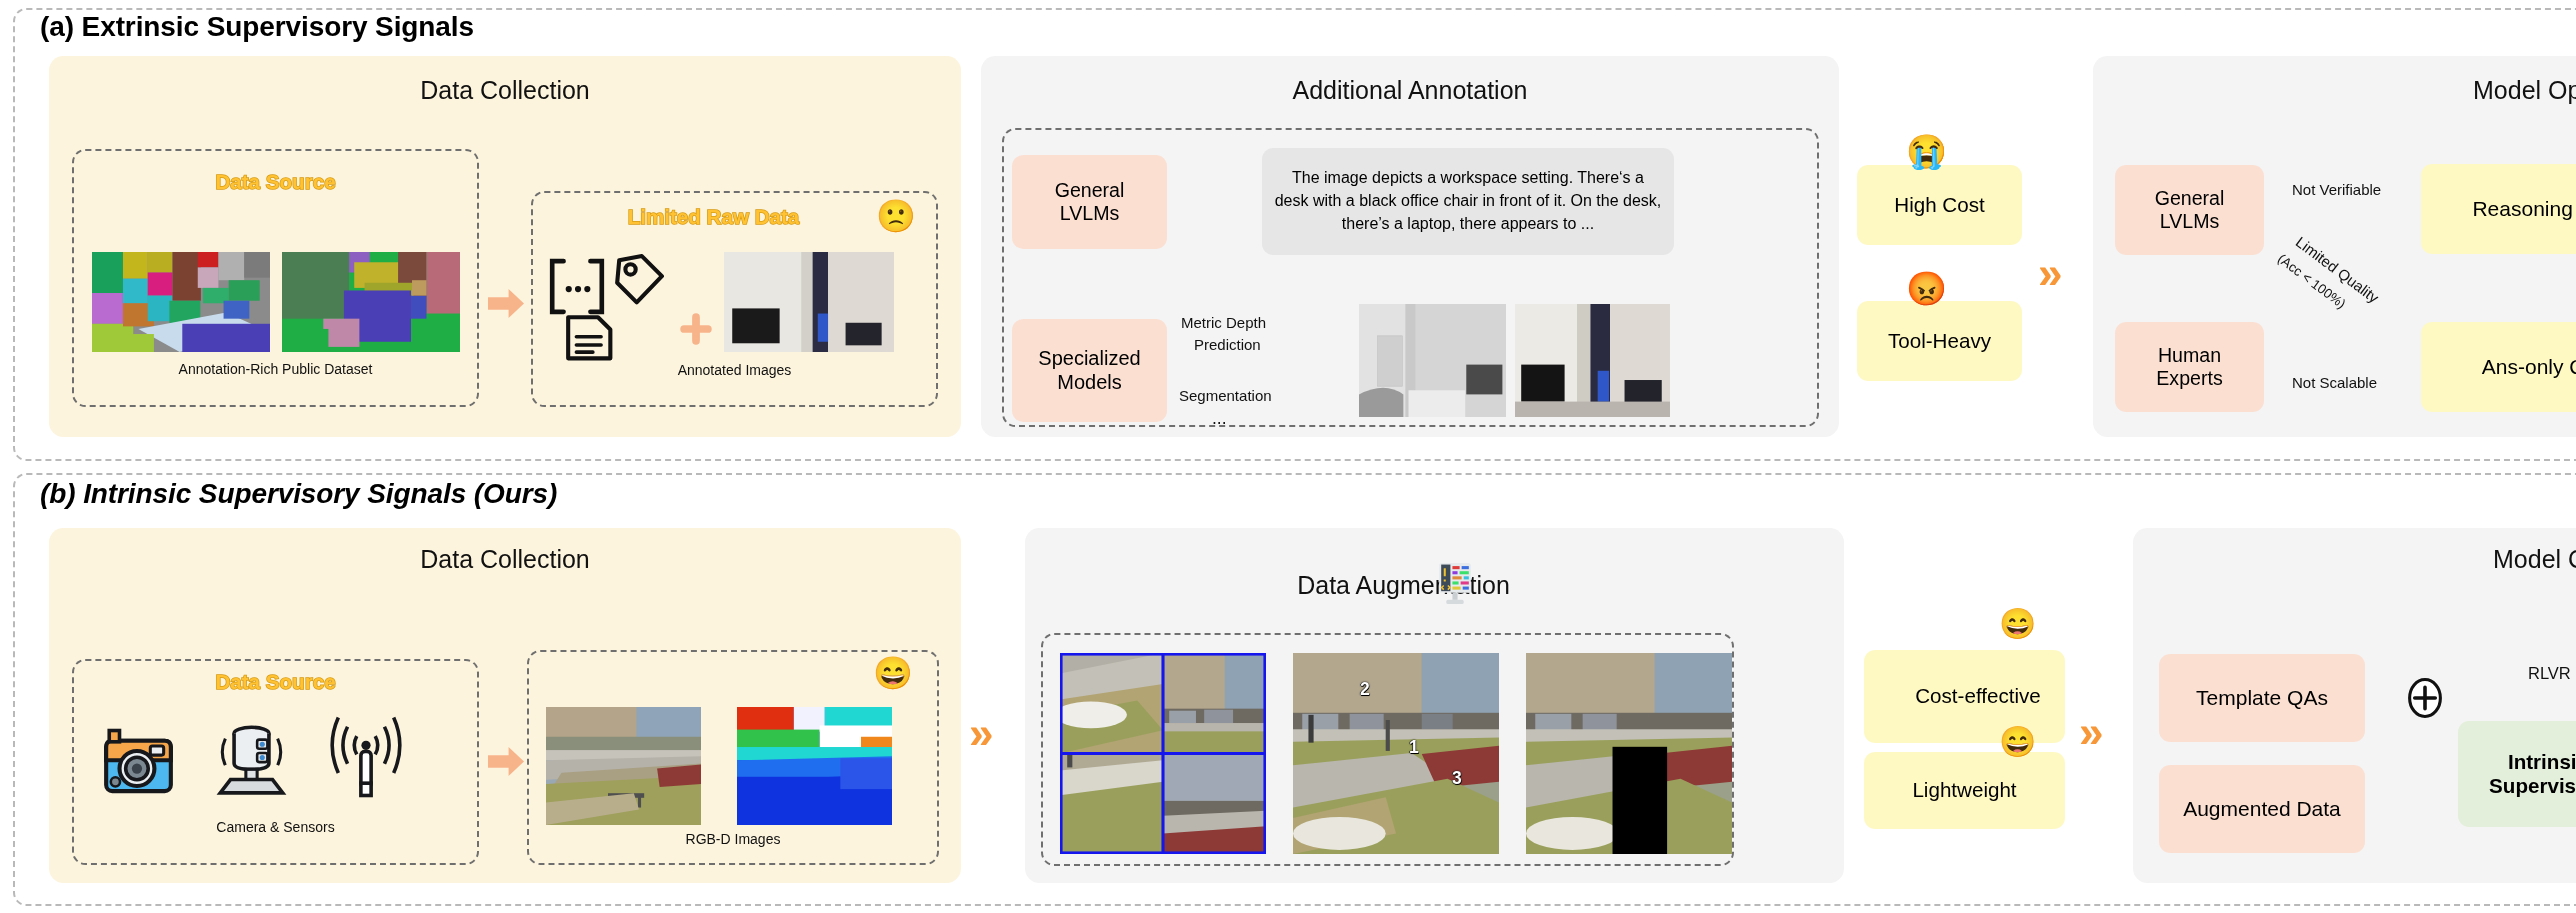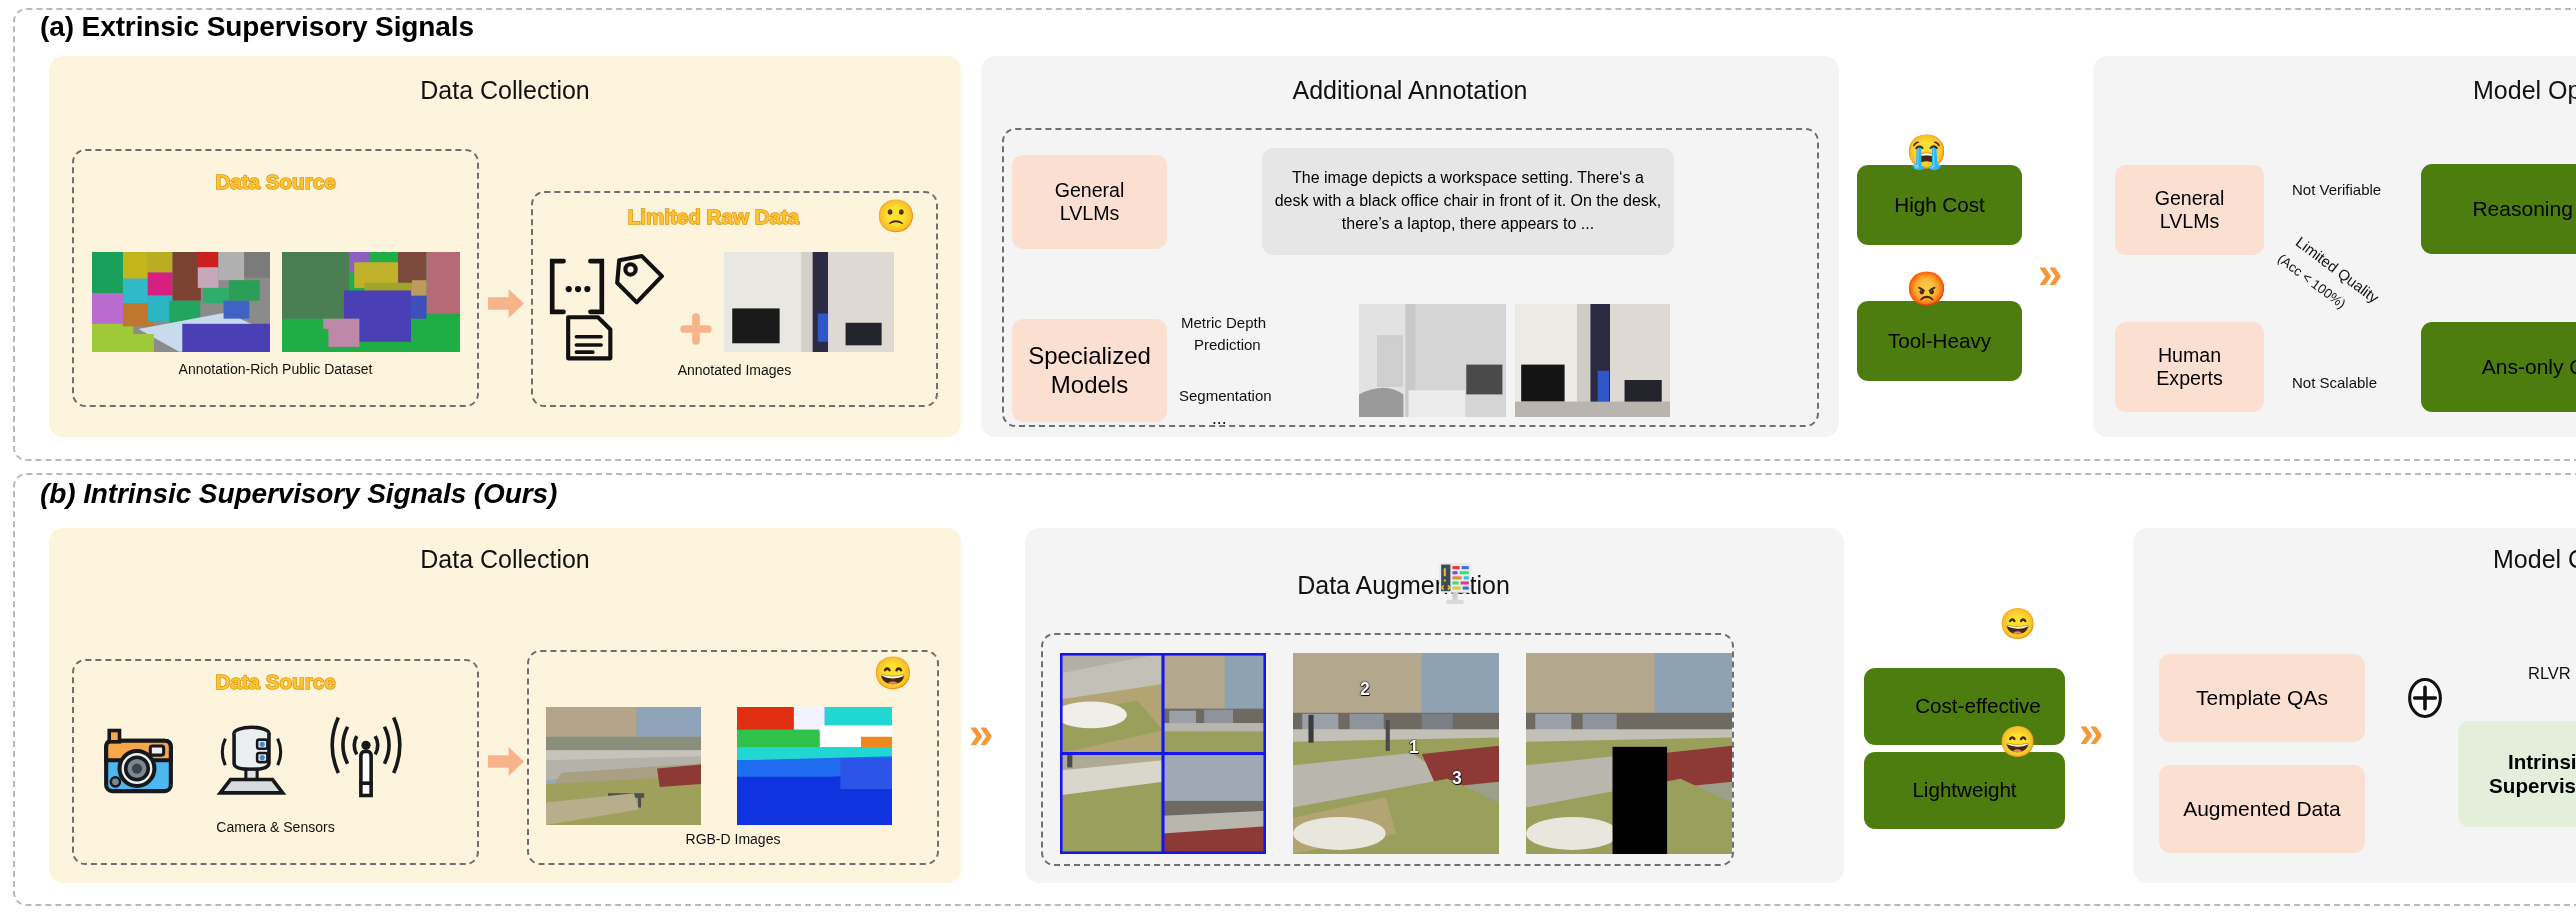--- a/index.html
+++ b/index.html
@@ -80,21 +80,21 @@
     position: absolute;
     border-radius: 11.3px;
     display: flex;
     align-items: center;
     justify-content: center;
     text-align: center;
     line-height: 1.18;
     color: #000;
   }
   .box.peach { background: #fbe0d2; }
-  .box.blue  { background: #4d7c0f; }
+  .box.blue  { background: #fef9c3; }
   .box.green { background: #e3efda; font-weight: bold; }
   .box.text  { background: #e6e6e6; justify-content: flex-start; text-align: center; }
 
   
   .edge-label {
     position: absolute;
     font-size: 15px;
     color: #111;
     white-space: nowrap;
   }
@@ -283,21 +283,21 @@
 
 <div class="stage grey" style="left:981px; top:56px; width:858px; height:381px;"></div>
 <div class="stage-title" style="left:981px; top:76px; width:858px;">Additional Annotation</div>
 <div class="dashbox" style="left:1002px; top:128px; width:817px; height:299px;"></div>
 
 <div class="box peach" style="left:1012px; top:155px; width:155px; height:94px; font-size:19.6px; white-space:pre-line;">General
 LVLMs</div>
 
 <div class="box text" style="left:1262px; top:148px; width:412px; height:107px; font-size:16px; padding:8.2px 11.3px; line-height:1.42;">The image depicts a workspace setting. There‘s a desk with a black office chair in front of it. On the desk, there’s a laptop, there appears to ...</div>
 
-<div class="box peach" style="left:1012px; top:319px; width:155px; height:103px; font-size:24px; white-space:pre-line;">Specialized
+<div class="box peach" style="left:1012px; top:319px; width:155px; height:103px; font-size:20px; white-space:pre-line;">Specialized
 Models</div>
 
 <div class="edge-label" style="left:1181px; top:314px;">Metric Depth</div>
 <div class="edge-label" style="left:1194px; top:336px;">Prediction</div>
 <div class="edge-label" style="left:1179px; top:387px;text-align:right;">Segmentation</div>
 <div class="edge-label" style="left:1212px; top:408px; font-size:17.5px;">...</div>
 
 <div class="pic photo-gray" style="left:1359px; top:304px; width:147px; height:113px;">
   <svg width="147" height="113" viewBox="0 0 285 220" preserveAspectRatio="none">
     <rect width="285" height="220" fill="#dedede"></rect>
@@ -539,21 +539,21 @@
     <rect x="0" y="148" width="400" height="26" fill="#c3c0b8"></rect>
     <path d="M0 172 L400 164 L400 210 L0 226 Z" fill="#9aa05c"></path>
     <path d="M0 218 L230 194 L330 260 L0 320 Z" fill="#b9b6ae"></path>
     <path d="M250 196 L400 180 L400 250 L280 262 Z" fill="#8d3a36"></path>
     <path d="M0 300 L300 244 L400 290 L400 390 L0 390 Z" fill="#9aa05c"></path>
     <ellipse cx="90" cy="350" rx="90" ry="32" fill="#e9e7dd"></ellipse>
     <rect x="168" y="182" width="106" height="208" fill="#000000"></rect>
   </svg>
 </div>
 
-<div class="box blue" style="left:1864px; top:668px; width:201px; height:77px; font-size:20.6px;padding-left:27px;">Cost-effective</div>
+<div class="box blue" style="left:1864px; top:650px; width:201px; height:93px; font-size:20.6px;padding-left:27px;">Cost-effective</div>
 <div class="emo" style="left:1999px; top:609px; font-size:30px;">😄</div>
 
 <div class="box blue" style="left:1864px; top:752px; width:201px; height:77px; font-size:20.6px;">Lightweight</div>
 <div class="emo" style="left:1999px; top:727px; font-size:30px;">😄</div>
 
 <div class="chev" style="left:2079px; top:710px;">»</div>
 
 <div class="stage grey" style="left:2133px; top:528px; width:934px; height:355px;"></div>
 <div class="stage-title" style="left:2133px; top:545px; width:934px;">Model Optimization</div>
 

